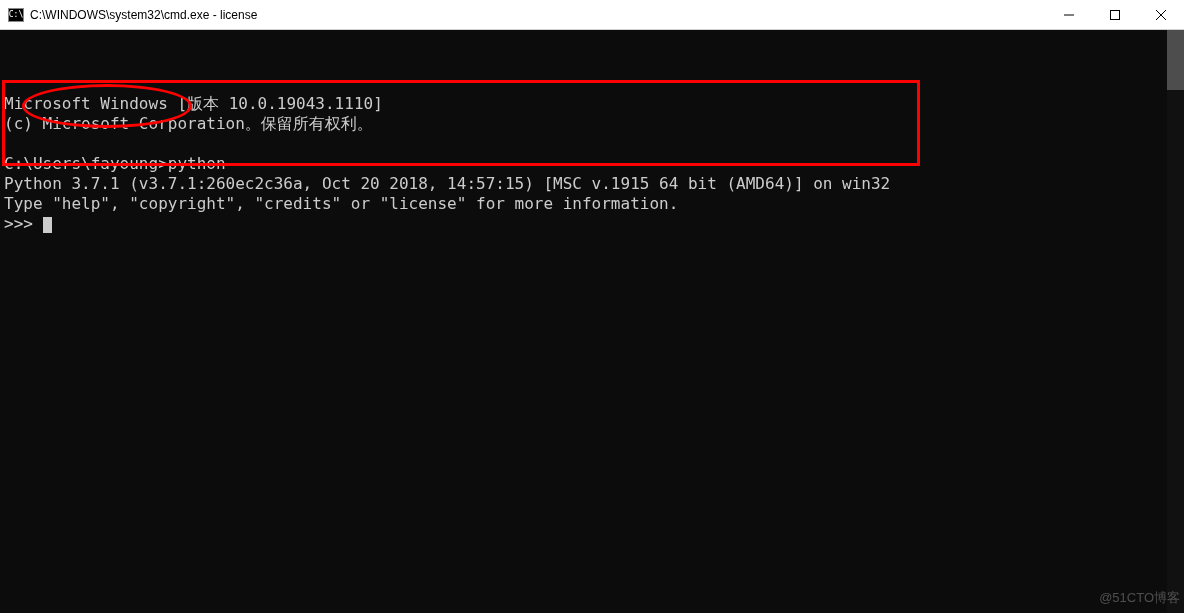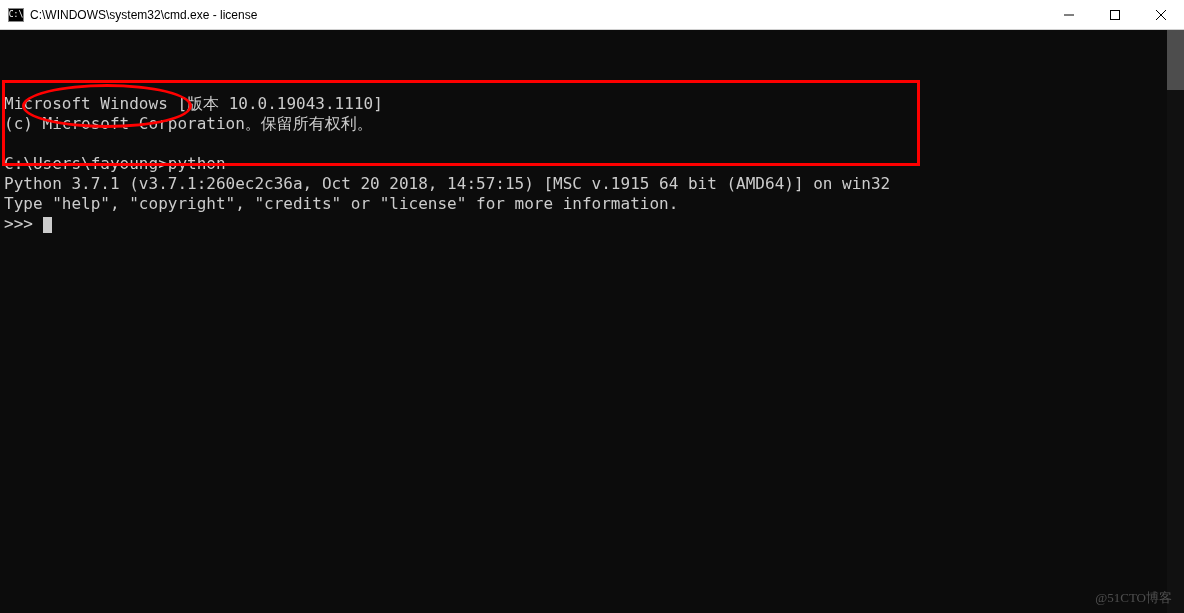--- a/index.html
+++ b/index.html
@@ -93,25 +93,25 @@
   .scroll-thumb {
     position: absolute;
     top: 0;
     left: 0;
     width: 100%;
     height: 60px;
     background: #4d4d4d;
   }
   .watermark {
     position: absolute;
-    right: 12px;
+    right: 4px;
     bottom: 6px;
     color: rgba(200,200,200,0.35);
     font-size: 13px;
-    font-family: Liberation Serif, serif;
+    font-family: Liberation Sans, sans-serif;
   }
 </style>
 </head>
 <body>
 
 <div class="titlebar">
   <div class="title-left">
     <div class="cmd-icon">C:\</div>
     <div class="title-text">C:\WINDOWS\system32\cmd.exe - license</div>
   </div>

